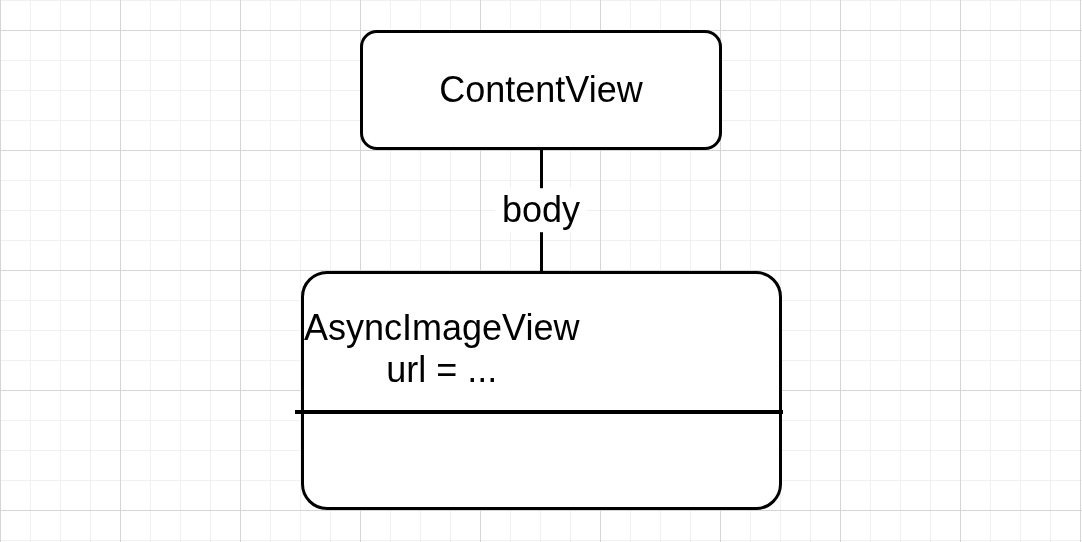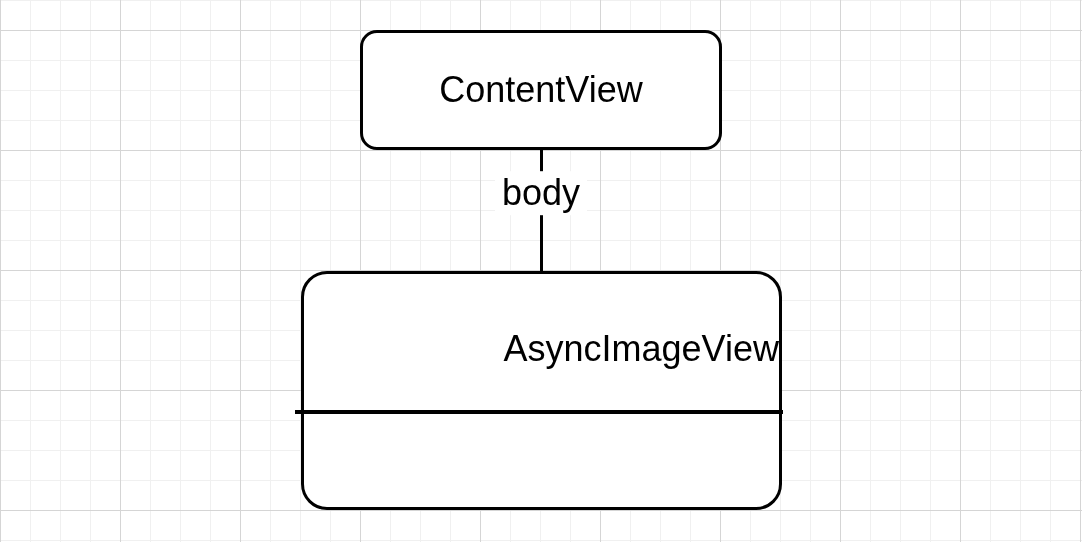--- a/index.html
+++ b/index.html
@@ -43,21 +43,21 @@
     font-size: 36px;
   }
 
   .node-asyncimageview {
     left: 301px;
     top: 271px;
     width: 481px;
     height: 239px;
     border-radius: 26px;
     flex-direction: column;
-    align-items: flex-end;
+    align-items: flex-start;
     justify-content: flex-start;
     font-size: 36px;
   }
 
   .compartment-top {
     height: 137px;
     display: flex;
     flex-direction: column;
     align-items: center;
     justify-content: center;
@@ -88,21 +88,21 @@
     left: 539.5px;
     top: 150px;
     width: 3px;
     height: 122px;
     background: #000000;
   }
 
   .edge-label {
     position: absolute;
     left: 541px;
-    top: 193px;
+    top: 210px;
     transform: translate(-50%, -50%);
     background: #ffffff;
     padding: 2px 7px;
     font-size: 36px;
     line-height: 1.1;
   }
 </style>
 </head>
 <body>
 
@@ -112,18 +112,19 @@
     <span>ContentView</span>
   </div>
 
   <div class="edge-line"></div>
 
   <div class="edge-label">body</div>
 
   <div class="node node-asyncimageview">
     <div class="compartment-top">
       <span>AsyncImageView</span>
+      <span>url = ...</span>
     </div>
   </div>
 
   <div class="divider"></div>
 
 </div>
 
 </body></html>

